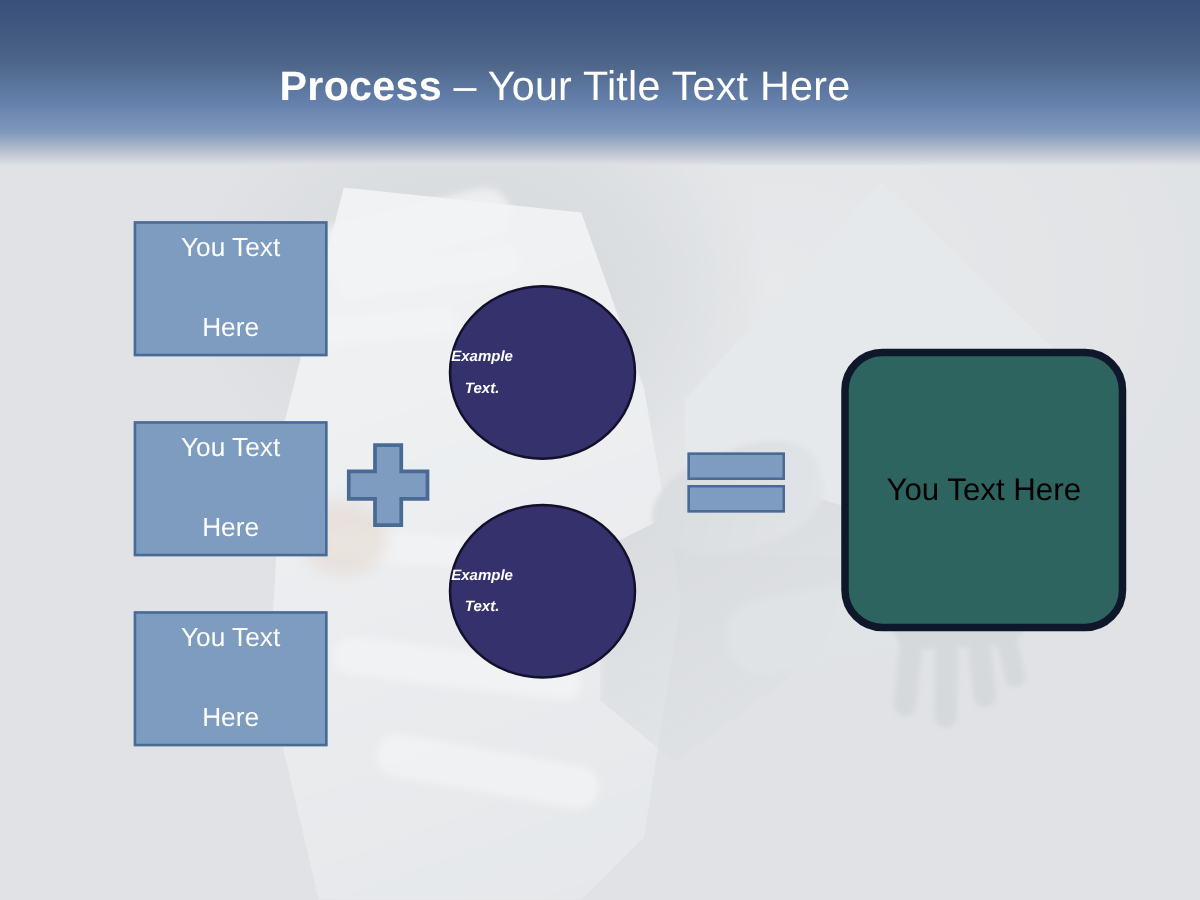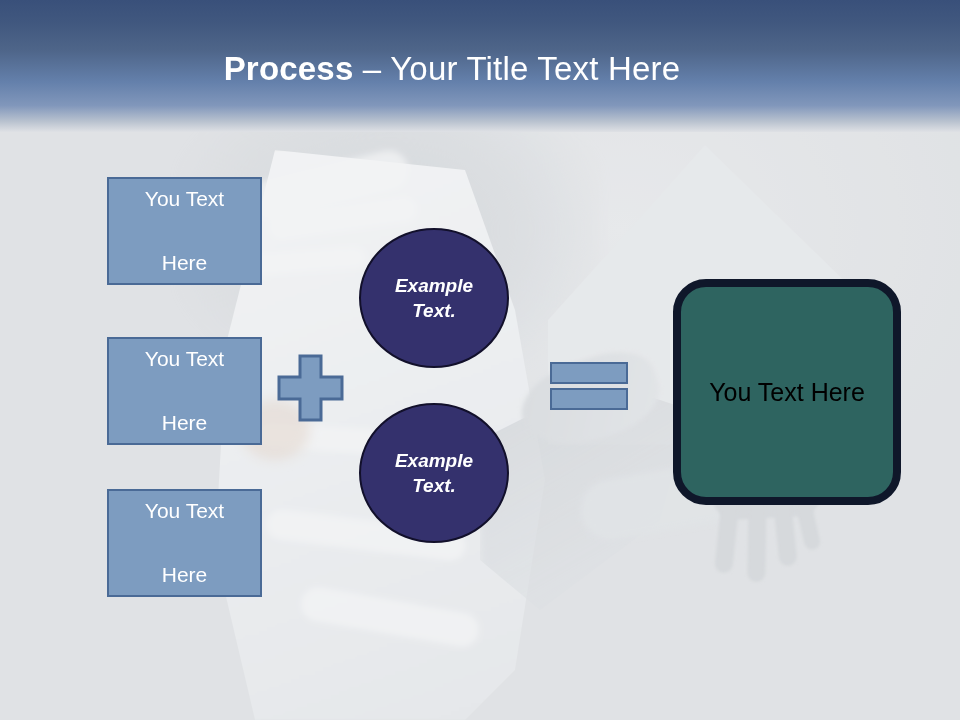--- a/index.html
+++ b/index.html
@@ -137,45 +137,45 @@
   .plus svg { display:block; }
 
   
   .circle {
     position:absolute;
     width:150px; height:140px;
     border-radius:50%;
     background:#34316d;
     border:2px solid #12102b;
     color:#ffffff;
-    font-size:19px;
+    font-size:12px;
     line-height:25px;
     font-weight:bold;
     font-style:italic;
     text-align:center;
-    display:flex; align-items:center; justify-content:center;
+    display:flex; align-items:center; justify-content:flex-start;
   }
   #circle1 { left:359px; top:228px; }
   #circle2 { left:359px; top:403px; }
 
   
   .equals { position:absolute; left:550px; top:362px; width:78px; height:49px; }
   .eq-bar {
     position:absolute; left:0; width:78px; height:22px;
     background:#7d9cc0; border:2px solid #4a6a96;
   }
   .eq-bar.top { top:0; }
   .eq-bar.bottom { top:26px; }
 
   
   .green-panel {
     position:absolute; left:673px; top:279px;
     width:228px; height:226px;
     background:#2e6460;
-    border:8px solid #0f172a;
+    border:6px solid #0f172a;
     border-radius:33px;
     color:#000000;
     font-size:25px;
     text-align:center;
     display:flex; align-items:center; justify-content:center;
   }
 </style>
 </head>
 <body>
 

